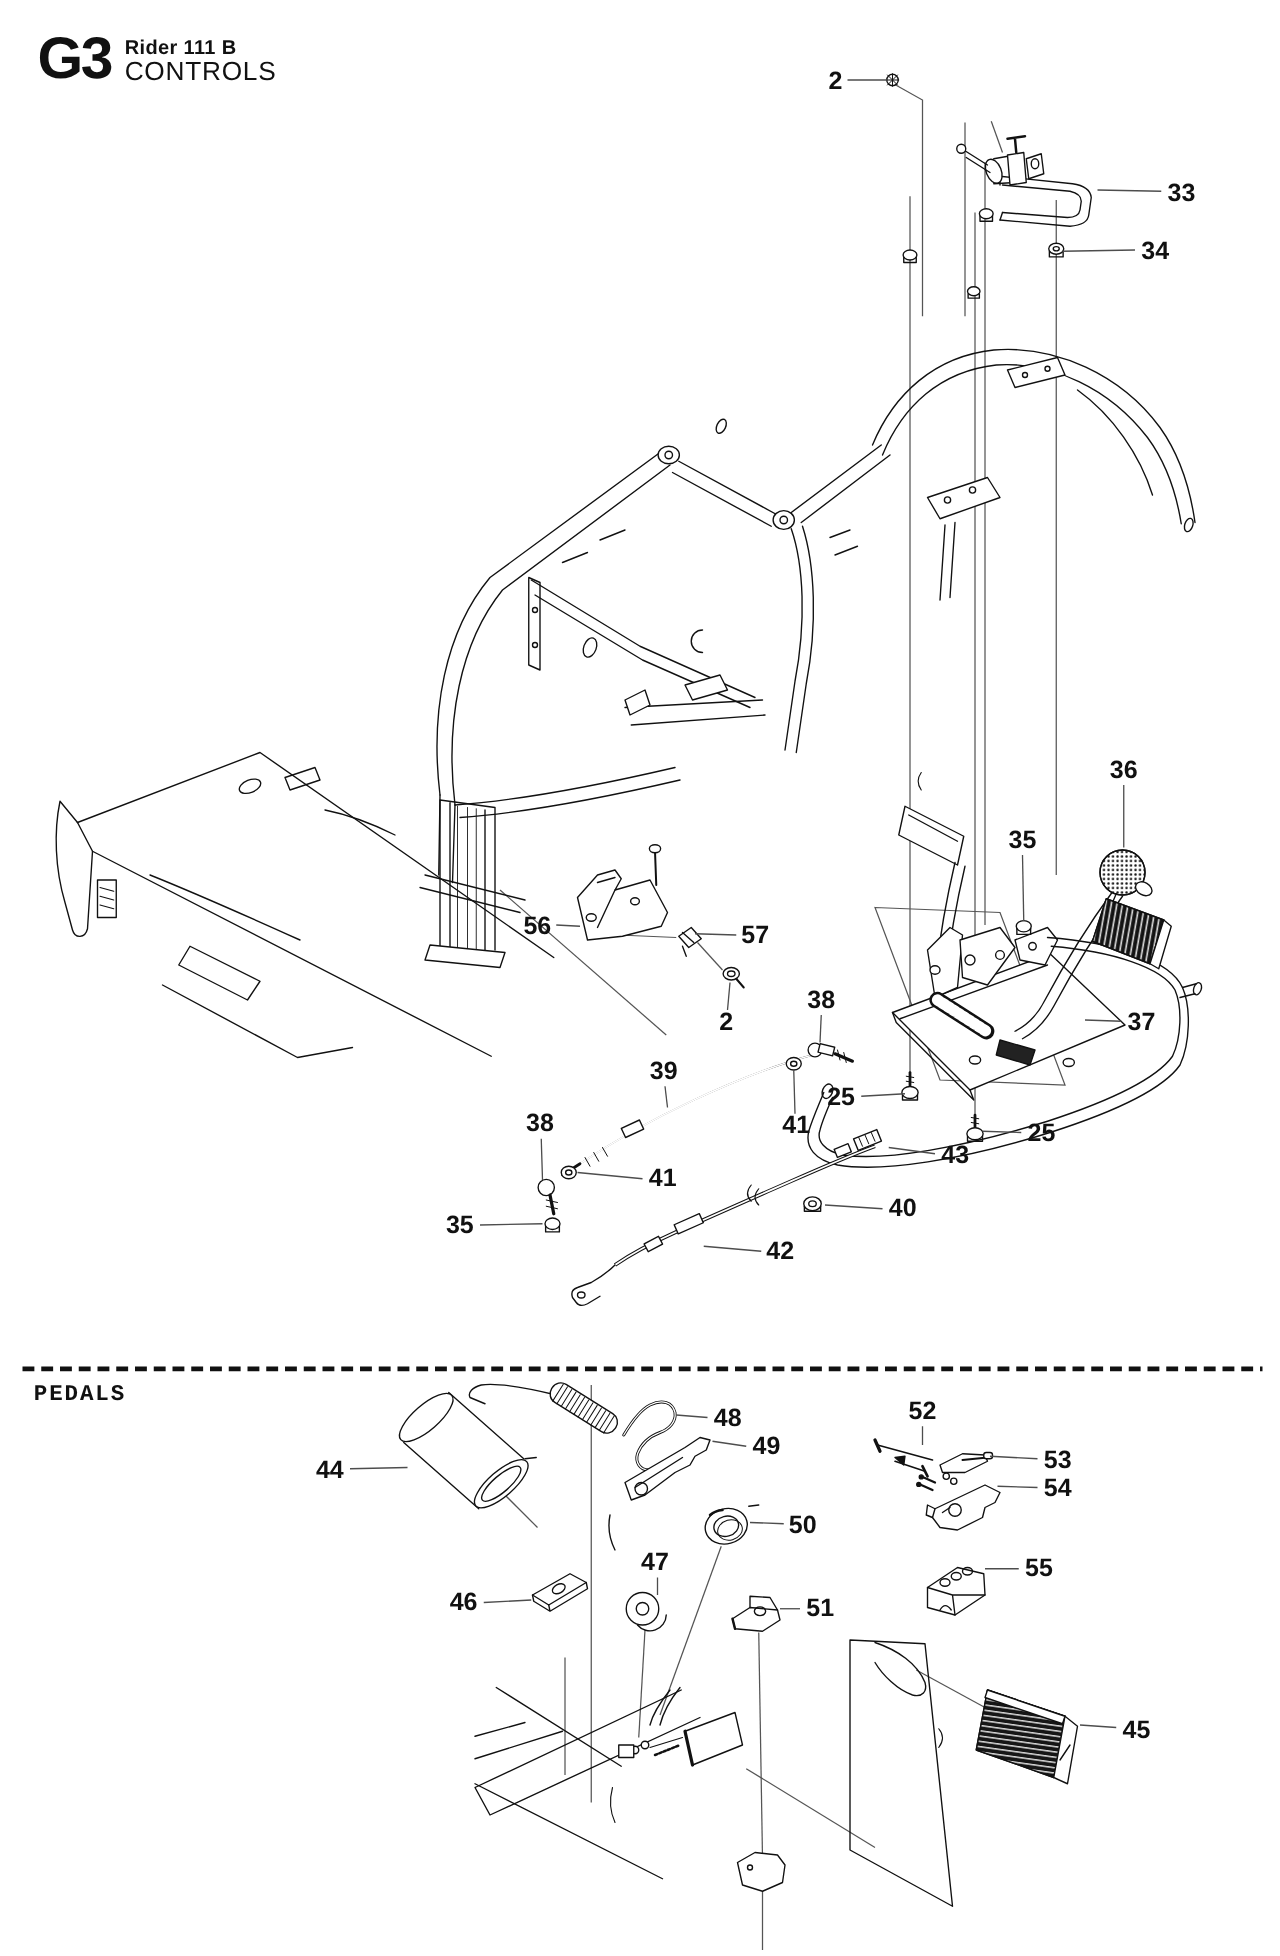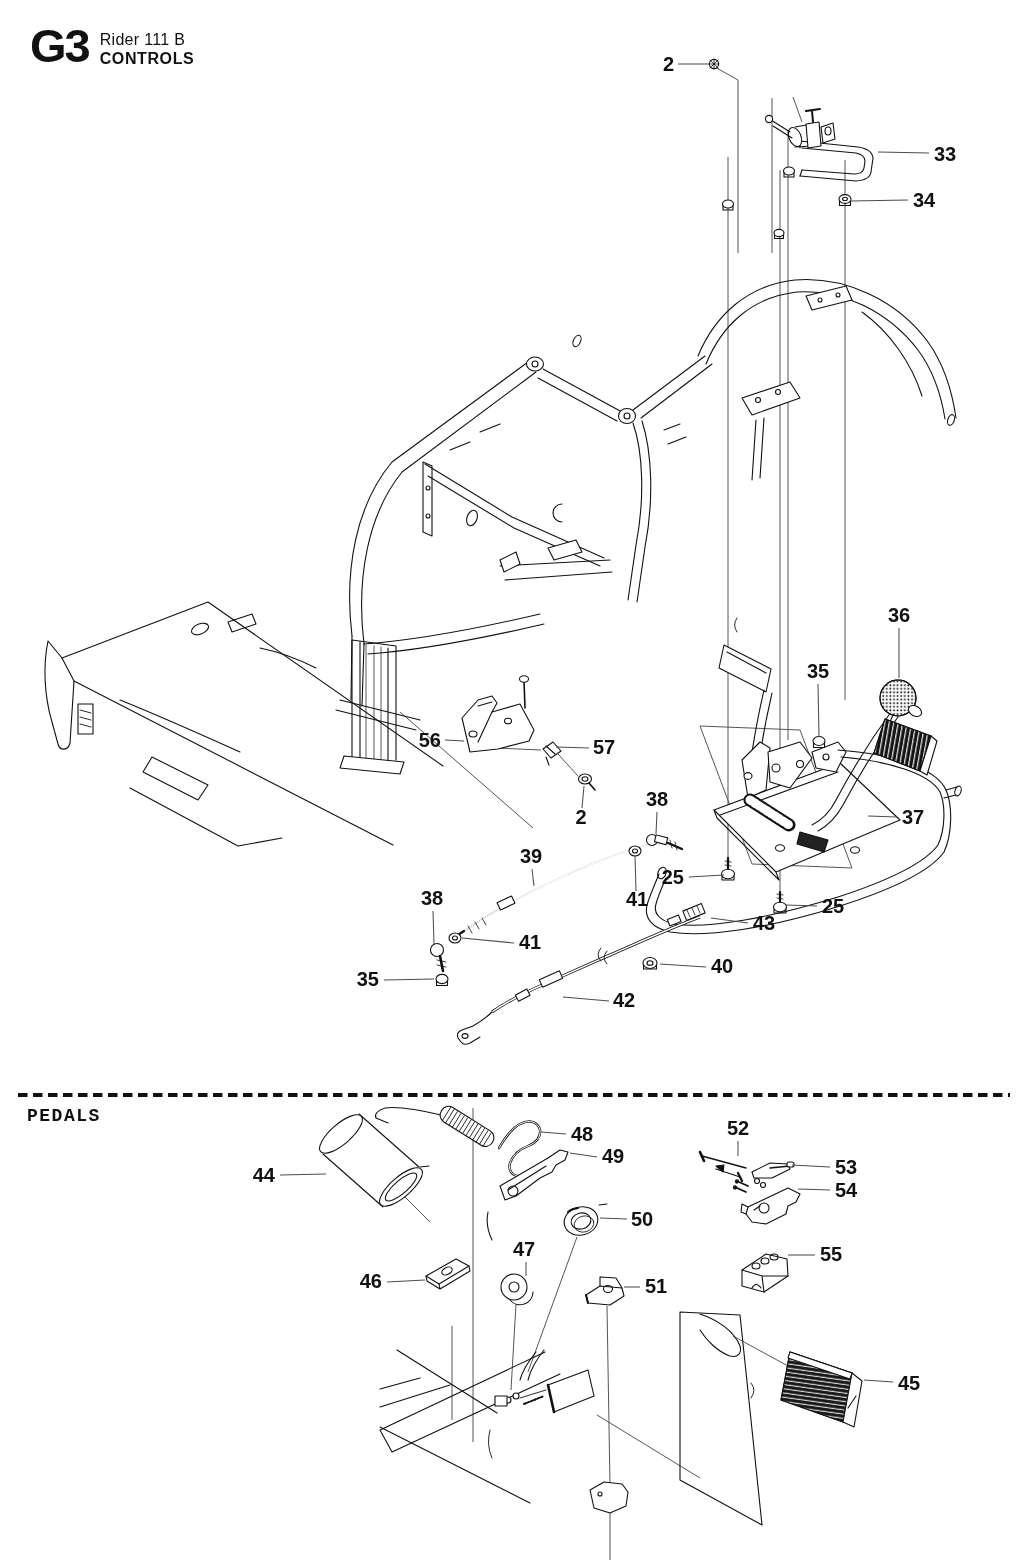--- a/index.html
+++ b/index.html
@@ -1,23 +1,23 @@
 <!DOCTYPE html>
 <html><head>
 <meta charset="utf-8">
 <style>
   html,body{margin:0;padding:0;background:#fff;}
   #page{position:relative;width:1024px;height:1565px;background:#fff;overflow:hidden;
         font-family:"Liberation Sans",sans-serif;color:#111;}
   #art{position:absolute;left:0;top:0;}
-  .hdr{position:absolute;left:30px;top:24px;display:flex;align-items:flex-end;}
+  .hdr{position:absolute;left:30px;top:24px;display:flex;align-items:center;}
   .hdr-code{font-size:47px;font-weight:700;line-height:44px;letter-spacing:-2px;}
   .hdr-txt{margin-left:11px;padding-top:4px;}
-  .hdr-model{font-size:16px;font-weight:400;line-height:19px;letter-spacing:.3px;}
-  .hdr-section{font-size:16px;font-weight:700;line-height:19px;letter-spacing:.6px;}
+  .hdr-model{font-size:16px;font-weight:700;line-height:19px;letter-spacing:.3px;}
+  .hdr-section{font-size:21px;font-weight:400;line-height:19px;letter-spacing:.6px;}
   .pedals-label{position:absolute;left:27px;top:1106px;font-size:18px;font-weight:600;letter-spacing:1.5px;font-family:Liberation Mono, monospace;}
   svg text.co{font-family:"Liberation Sans",sans-serif;font-size:20px;font-weight:700;fill:#111;cursor:pointer;}
   svg .ln{stroke:#111;stroke-width:1.1;fill:none;stroke-linejoin:round;stroke-linecap:round;}
   svg .lt{stroke:#555;stroke-width:1;fill:none;}
   svg .ldr{stroke:#4d4d4d;stroke-width:1.05;}
 </style>
 </head>
 <body>
 
 <div id="page">

